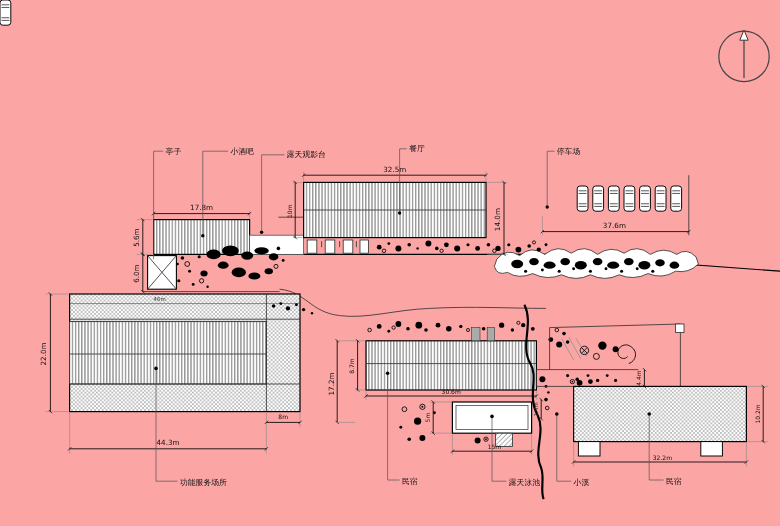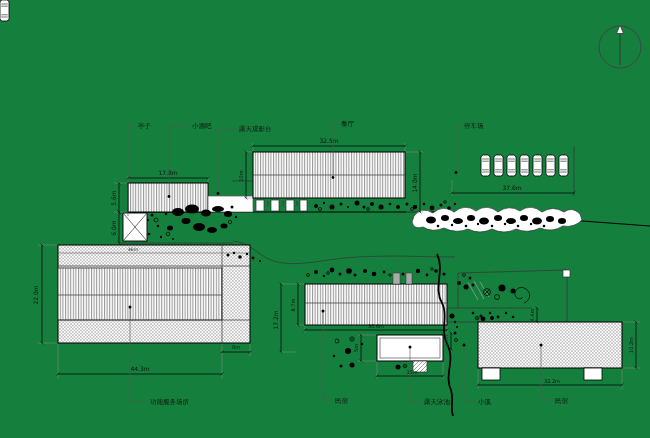--- a/index.html
+++ b/index.html
@@ -1,16 +1,16 @@
 <!DOCTYPE html>
 <html><head>
 <meta charset="utf-8">
 <style>
   html,body{margin:0;padding:0;background:#888;}
-  #canvas{width:650px;height:438px;background:#15803d;position:relative;overflow:hidden;text-align:right;}
+  #canvas{width:650px;height:438px;background:#fca5a5;position:relative;overflow:hidden;text-align:right;}
   svg{display:block;}
   text{font-family:"DejaVu Sans","Liberation Sans",sans-serif;fill:#111;}
   .lbl{font-size:6.5px;}
   .dim{font-size:6px;}
   .dim-s{font-size:5px;}
   .dim-xs{font-size:4.5px;fill:#333;}
   .dl{stroke:#000;stroke-width:.7;marker-start:url(#tick);marker-end:url(#tick);}
   .ext{stroke:#888;stroke-width:.5;}
   .ldr{stroke:#555;stroke-width:.6;fill:none;}
   .o1{stroke:#000;stroke-width:1;fill:none;}

